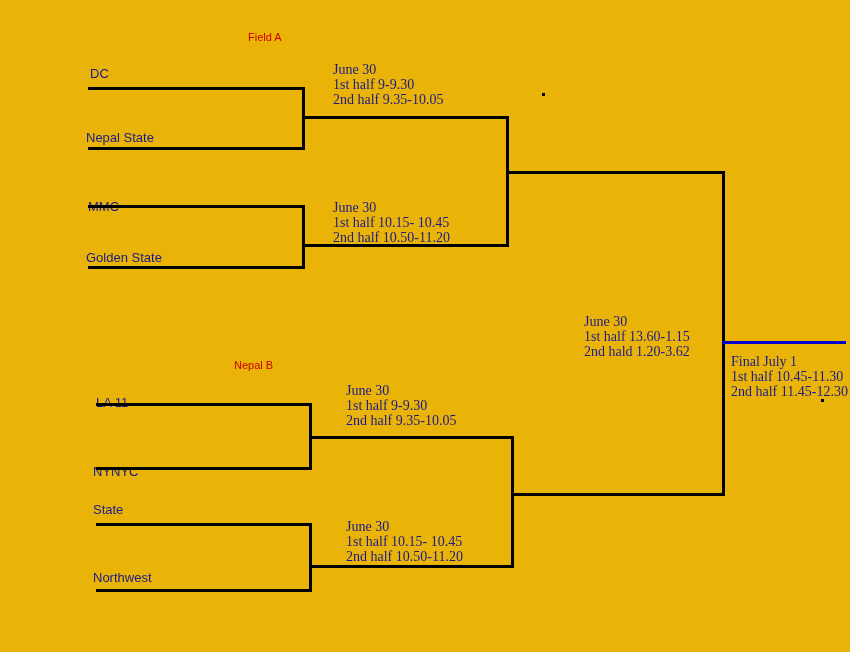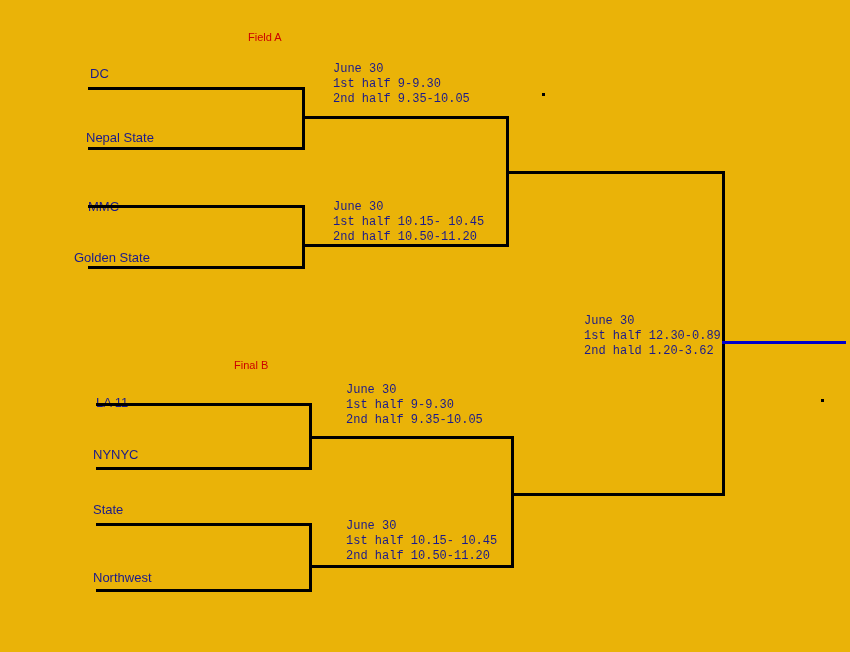--- a/index.html
+++ b/index.html
@@ -42,22 +42,22 @@
   .field-label {
     position: absolute;
     color: #cc0000;
     font-size: 11px;
     font-family: "Liberation Sans", sans-serif;
     white-space: nowrap;
   }
   .match-info {
     position: absolute;
     color: #1a1a8c;
-    font-size: 12px;
-    font-family: Liberation Mono, monospace;
+    font-size: 14px;
+    font-family: Liberation Serif, serif;
     white-space: nowrap;
     line-height: 15px;
   }
   .match-info div {
     white-space: nowrap;
   }
   .artifact-dot {
     position: absolute;
     width: 3px;
     height: 3px;
@@ -81,41 +81,41 @@
 
   <div class="match-info" style="left:333px; top:62px;">
     <div>June 30</div>
     <div>1st half 9-9.30</div>
     <div>2nd half 9.35-10.05</div>
   </div>
 
   <div class="team-label" style="left:88px; top:200px;text-align:center;">MMC</div>
   <div class="hline" style="left:88px; top:205px; width:217px;"></div>
 
-  <div class="team-label" style="left:74px; top:251px;text-align:right;">Golden State</div>
+  <div class="team-label" style="left:86px; top:251px;text-align:right;">Golden State</div>
   <div class="hline" style="left:88px; top:266px; width:217px;"></div>
 
   <div class="vline" style="left:302px; top:205px; height:64px;"></div>
 
   <div class="match-info" style="left:333px; top:200px;">
     <div>June 30</div>
     <div>1st half 10.15- 10.45</div>
     <div>2nd half 10.50-11.20</div>
   </div>
 
   <div class="hline" style="left:305px; top:116px; width:203px;"></div>
   <div class="hline" style="left:305px; top:244px; width:203px;"></div>
   <div class="vline" style="left:506px; top:116px; height:131px;"></div>
 
-  <div class="field-label" style="left:234px; top:359px;">Final B</div>
+  <div class="field-label" style="left:234px; top:359px;">Nepal B</div>
 
   <div class="team-label" style="left:96px; top:396px;">LA 11</div>
   <div class="hline" style="left:96px; top:403px; width:216px;"></div>
 
-  <div class="team-label" style="left:93px; top:448px;">NYNYC</div>
+  <div class="team-label" style="left:93px; top:465px;">NYNYC</div>
   <div class="hline" style="left:96px; top:467px; width:216px;"></div>
 
   <div class="vline" style="left:309px; top:403px; height:67px;"></div>
 
   <div class="match-info" style="left:346px; top:383px;">
     <div>June 30</div>
     <div>1st half 9-9.30</div>
     <div>2nd half 9.35-10.05</div>
   </div>
 
@@ -136,23 +136,28 @@
   <div class="hline" style="left:310px; top:436px; width:203px;"></div>
   <div class="hline" style="left:310px; top:565px; width:203px;"></div>
   <div class="vline" style="left:511px; top:436px; height:132px;"></div>
 
   <div class="hline" style="left:506px; top:171px; width:219px;"></div>
   <div class="hline" style="left:511px; top:493px; width:214px;"></div>
   <div class="vline" style="left:722px; top:171px; height:325px;"></div>
 
   <div class="match-info" style="left:584px; top:314px;">
     <div>June 30</div>
-    <div>1st half 12.30-0.89</div>
+    <div>1st half 13.60-1.15</div>
     <div>2nd hald 1.20-3.62</div>
   </div>
 
   <div class="hline blue" style="left:722px; top:341px; width:124px;"></div>
 
+  <div class="match-info" style="left:731px; top:354px;">
+    <div>Final July 1</div>
+    <div>1st half 10.45-11.30</div>
+    <div>2nd half 11.45-12.30</div>
+  </div>
 
   <div class="artifact-dot" style="left:542px; top:93px;"></div>
   <div class="artifact-dot" style="left:821px; top:399px;"></div>
 
 </div>
 
 </body></html>

